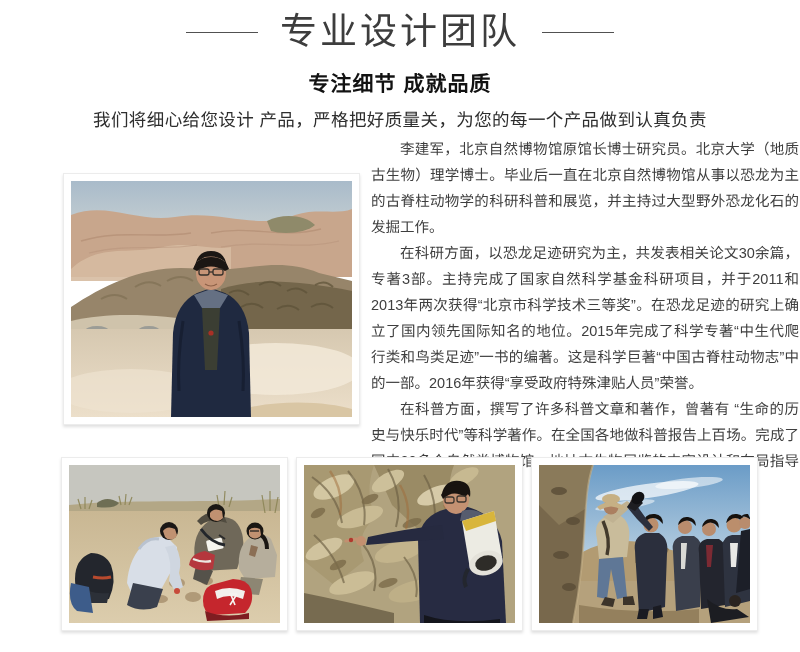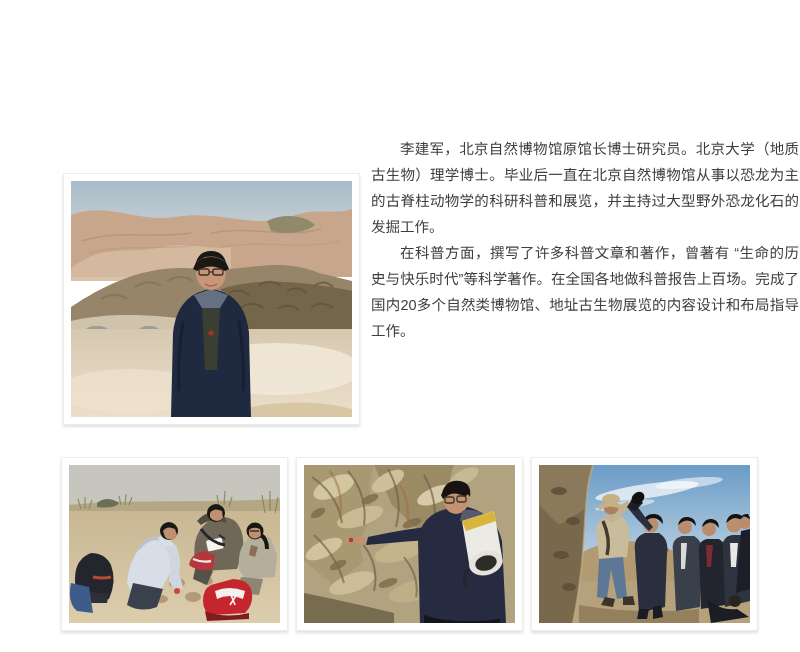--- a/index.html
+++ b/index.html
@@ -47,20 +47,29 @@
     font-size:14.5px; line-height:26px; color:#3e3e3e;
     text-align:justify;
   }
   .bio p { text-indent:2em; margin:0; }
 </style>
 </head>
 <body>
 
 <div class="page">
 
+  <div class="header">
+    <div class="title-row">
+      <span class="title-rule"></span>
+      <h1 class="team-title">专业设计团队</h1>
+      <span class="title-rule"></span>
+    </div>
+    <h2 class="team-subtitle">专注细节 成就品质</h2>
+    <p class="team-description">我们将细心给您设计 产品，严格把好质量关，为您的每一个产品做到认真负责</p>
+  </div>
 
   <div class="photo-frame portrait-frame">
     <svg width="281" height="236" viewBox="0 0 281 236" aria-hidden="true">
       <defs>
         <linearGradient id="sky1" x1="0" y1="0" x2="0" y2="1">
           <stop offset="0" stop-color="#a9bbca"></stop>
             <stop offset="1" stop-color="#d6dad6"></stop>
         </linearGradient>
         <linearGradient id="dust1" x1="0" y1="0" x2="0" y2="1">
           <stop offset="0" stop-color="#d6c8b0"></stop>
@@ -109,20 +118,21 @@
           <rect x="142" y="88" width="10" height="6" rx="2"></rect>
           <path d="M138,91 h4"></path>
         </g>
         <path d="M134,103 q6,4 12,0" stroke="#8d6047" stroke-width="1.2" fill="none"></path>
       </g>
     </svg>
   </div>
 
   <div class="bio">
     <p>李建军，北京自然博物馆原馆长博士研究员。北京大学（地质古生物）理学博士。毕业后一直在北京自然博物馆从事以恐龙为主的古脊柱动物学的科研科普和展览，并主持过大型野外恐龙化石的发掘工作。</p>
+    <p>在科研方面，以恐龙足迹研究为主，共发表相关论文30余篇，专著3部。主持完成了国家自然科学基金科研项目，并于2011和2013年两次获得“北京市科学技术三等奖”。在恐龙足迹的研究上确立了国内领先国际知名的地位。2015年完成了科学专著“中生代爬行类和鸟类足迹”一书的编著。这是科学巨著“中国古脊柱动物志”中的一部。2016年获得“享受政府特殊津贴人员”荣誉。</p>
     <p>在科普方面，撰写了许多科普文章和著作，曾著有 “生命的历史与快乐时代”等科学著作。在全国各地做科普报告上百场。完成了国内20多个自然类博物馆、地址古生物展览的内容设计和布局指导工作。</p>
   </div>
 
   <div class="photo-frame field-frame-1">
     <svg width="211" height="158" viewBox="0 0 211 158" aria-hidden="true">
       <defs>
         <linearGradient id="g1" x1="0" y1="0" x2="0" y2="1">
           <stop offset="0" stop-color="#c9b793"></stop>
             <stop offset="1" stop-color="#dccdad"></stop>
         </linearGradient>

